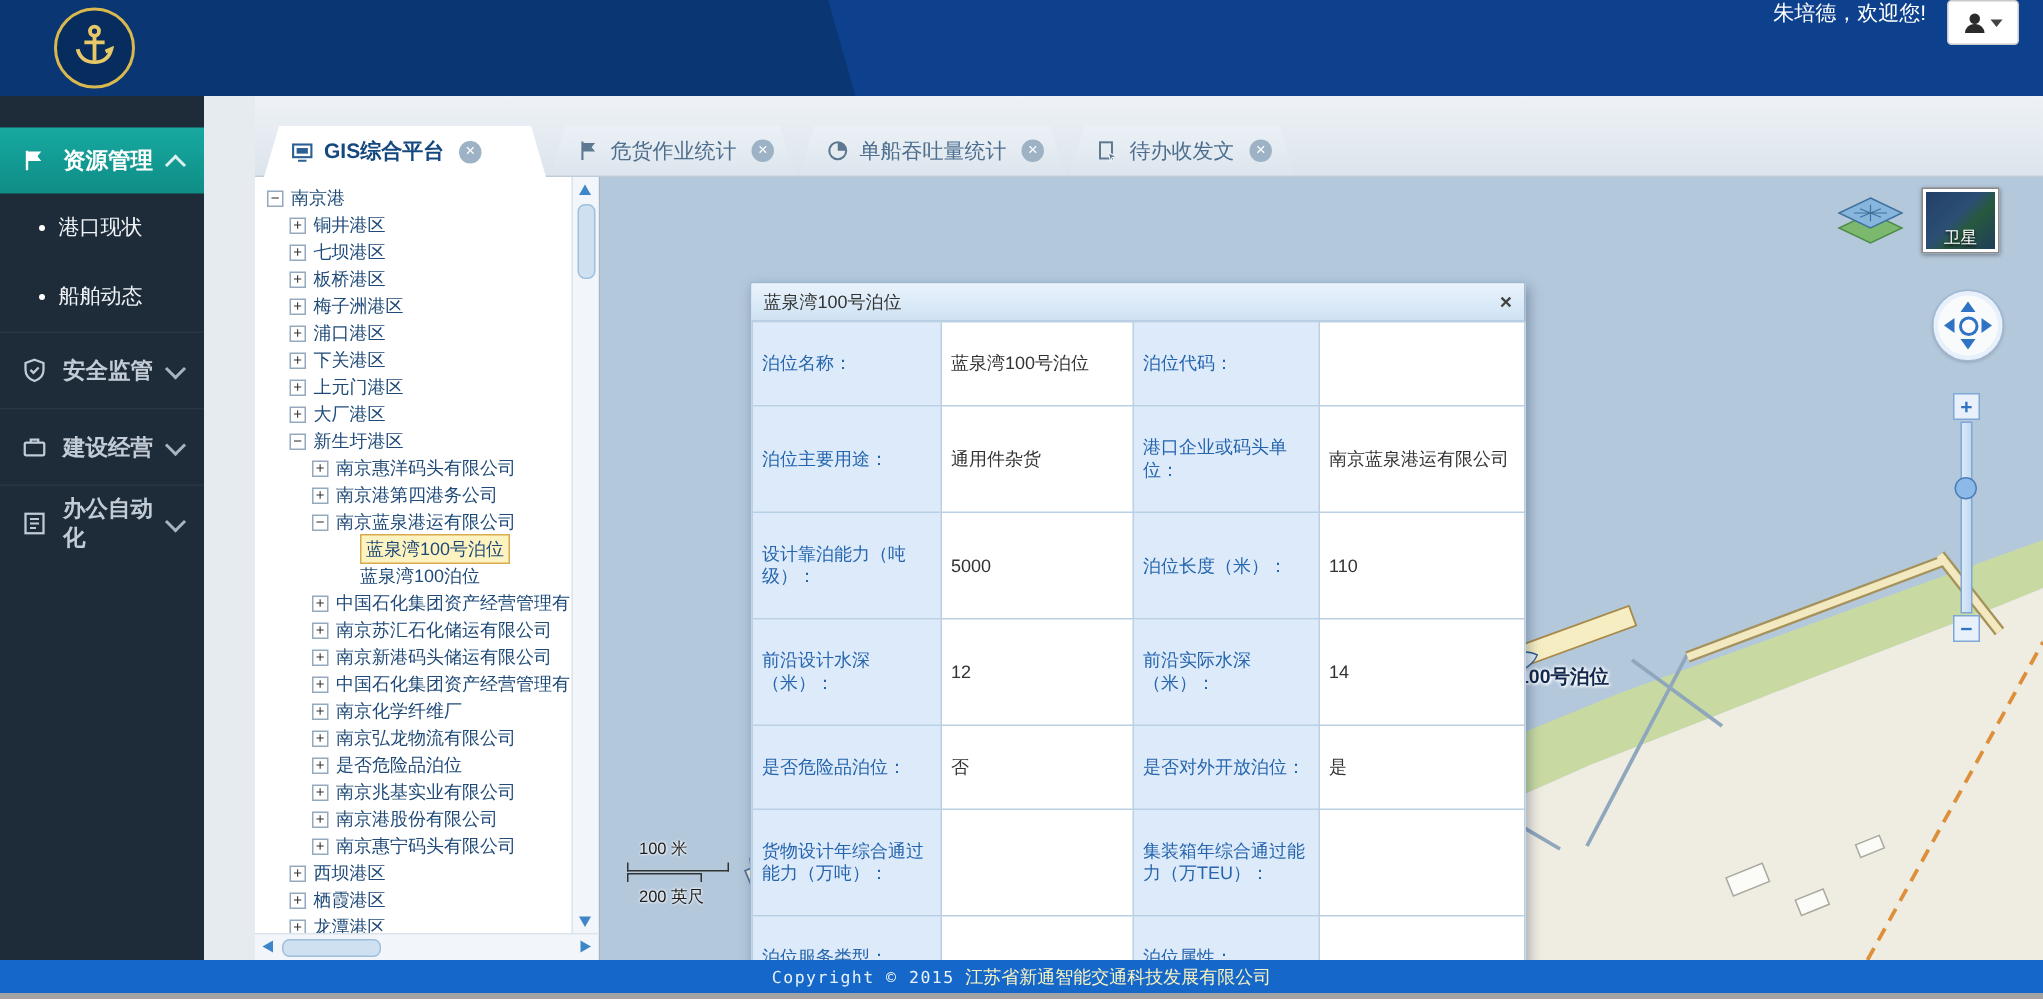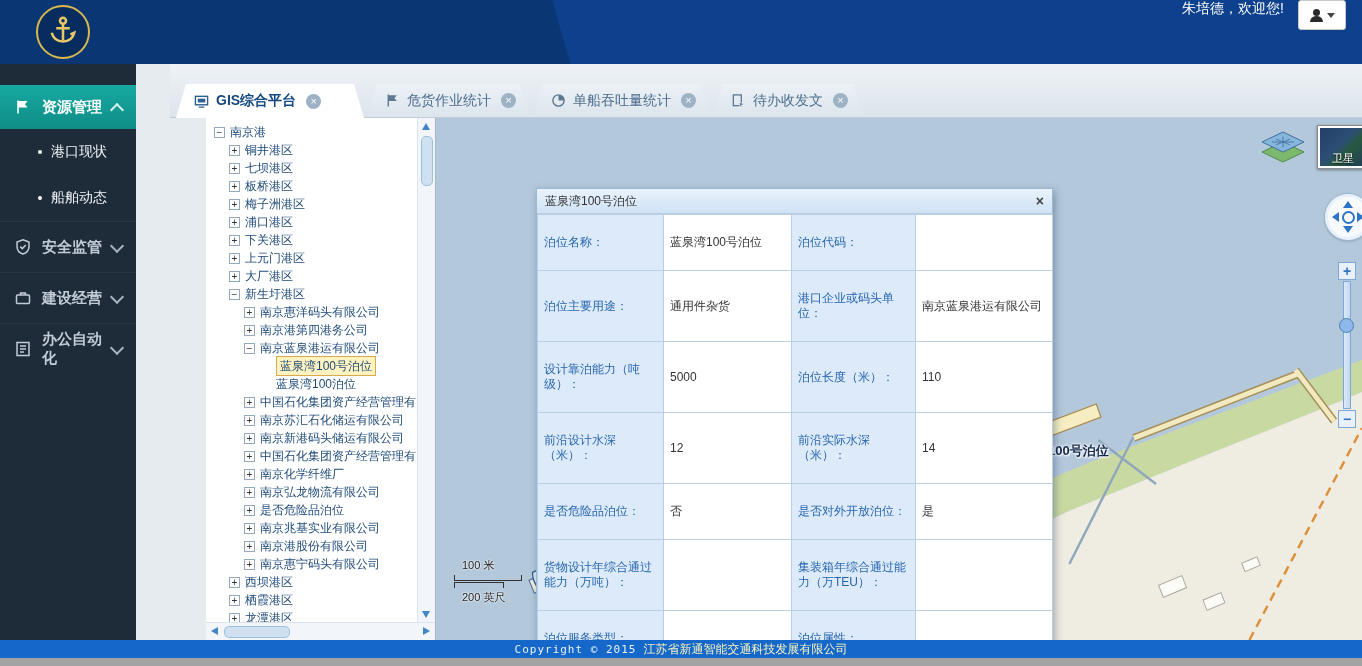--- a/index.html
+++ b/index.html
@@ -26,21 +26,21 @@
   .ucaret{width:0;height:0;border-left:4px solid transparent;border-right:4px solid transparent;border-top:5px solid #444;}
 
   
   .sidebar{position:absolute;left:0;top:64px;width:136px;bottom:26px;background:#1e2b38;z-index:20;}
   .snav{padding-top:21px;}
   .snav-item{height:44px;display:flex;align-items:center;padding:0 14px;color:#c2ccd6;
        font-size:15px;cursor:pointer;}
   .snav-item .slbl{flex:1;margin-left:10px;font-weight:bold;}
   .snav-item.active{background:linear-gradient(#17a9a1,#0e8d86);color:#fff;}
   .snav-item.section{height:50px;border-top:1px solid rgba(255,255,255,0.05);}
-  .snav-sub{height:46px;display:flex;align-items:center;padding-left:38px;color:#eef3f7;font-size:14px;cursor:pointer;}
+  .snav-sub{height:46px;display:flex;align-items:center;padding-left:26px;color:#eef3f7;font-size:14px;cursor:pointer;}
   .sdot{width:4px;height:4px;background:#fff;border-radius:50%;margin-right:9px;}
   .schev{width:8px;height:8px;border-right:2px solid currentColor;border-bottom:2px solid currentColor;opacity:.85;}
   .schev.up{transform:rotate(-135deg);margin-top:5px;}
   .schev.down{transform:rotate(45deg);margin-bottom:3px;}
   .sicon svg{display:block;}
 
   
   .main{position:absolute;left:170px;top:64px;right:0;bottom:26px;}
   .tabstrip{height:54px;background:linear-gradient(#eef2f6,#dce4ec);border-bottom:1px solid #bfccd8;
        box-sizing:border-box;display:flex;align-items:flex-end;padding-left:6px;position:relative;z-index:5;}
@@ -50,21 +50,21 @@
   .tab:first-child{min-width:188px;}
   .tab.active{background:#fff;height:34px;margin-bottom:-1px;}
   .tablabel{font-size:14px;color:#4e6e8e;margin:0 10px 0 7px;white-space:nowrap;}
   .tab.active .tablabel{color:#14487e;font-weight:bold;}
   .tabclose{flex:0 0 15px;width:15px;height:15px;border-radius:50%;background:#9db2c4;color:#fff;
        font-size:11px;line-height:15px;text-align:center;cursor:pointer;}
   .tabclose::before{content:"×";}
   .tabicon svg{display:block;}
 
   
-  .content{position:absolute;left:0;top:54px;right:0;bottom:0;margin-left:36px;}
+  .content{position:absolute;left:0;top:54px;right:0;bottom:0;}
 
   
   .tree-panel{position:absolute;left:0;top:0;bottom:0;width:230px;background:#fff;
        border-right:1px solid #a8b7c4;box-sizing:border-box;}
   .tree{position:absolute;left:0;top:0;right:17px;bottom:17px;overflow:hidden;padding-top:5px;}
   .trow{height:18px;line-height:18px;display:flex;align-items:center;white-space:nowrap;cursor:pointer;}
   .l0{padding-left:8px;}.l1{padding-left:23px;}.l2{padding-left:38px;}.l3{padding-left:70px;}
   .tog{flex:0 0 11px;width:11px;height:11px;border:1px solid #94a9bd;background:#fff;margin-right:5px;
        font-size:10px;line-height:9px;text-align:center;color:#333;box-sizing:border-box;}
   .tog.p::before{content:"+";}
@@ -129,21 +129,21 @@
 
   
   .mapscale{position:absolute;left:18px;top:440px;z-index:4;color:#1c1c1c;
        text-shadow:0 0 2px #fff,0 0 2px #fff;}
   .sc-label{font-size:11px;padding-left:8px;}
   .sc-m-bar{width:66px;height:5px;border:1px solid #333;border-top:none;margin:2px 0 1px 0;}
   .sc-f-bar{width:48px;height:5px;border:1px solid #333;border-bottom:none;margin:1px 0 2px 0;}
 
   
   .footer{position:absolute;bottom:0;left:0;width:100%;height:26px;background:#1568ca;
-       border-bottom:8px solid #a3a3a3;box-sizing:border-box;display:flex;align-items:center;
+       border-bottom:4px solid #a3a3a3;box-sizing:border-box;display:flex;align-items:center;
        justify-content:center;gap:7px;z-index:30;}
   .copy{color:#e9f2fb;font-size:11px;letter-spacing:1px;font-family:"DejaVu Sans Mono",monospace;}
   .company{color:#f8f3c0;font-size:12px;}
 </style>
 </head>
 <body>
 
 <header class="topbar">
   <div class="logo">
     <svg width="36" height="36" viewBox="0 0 24 24">

